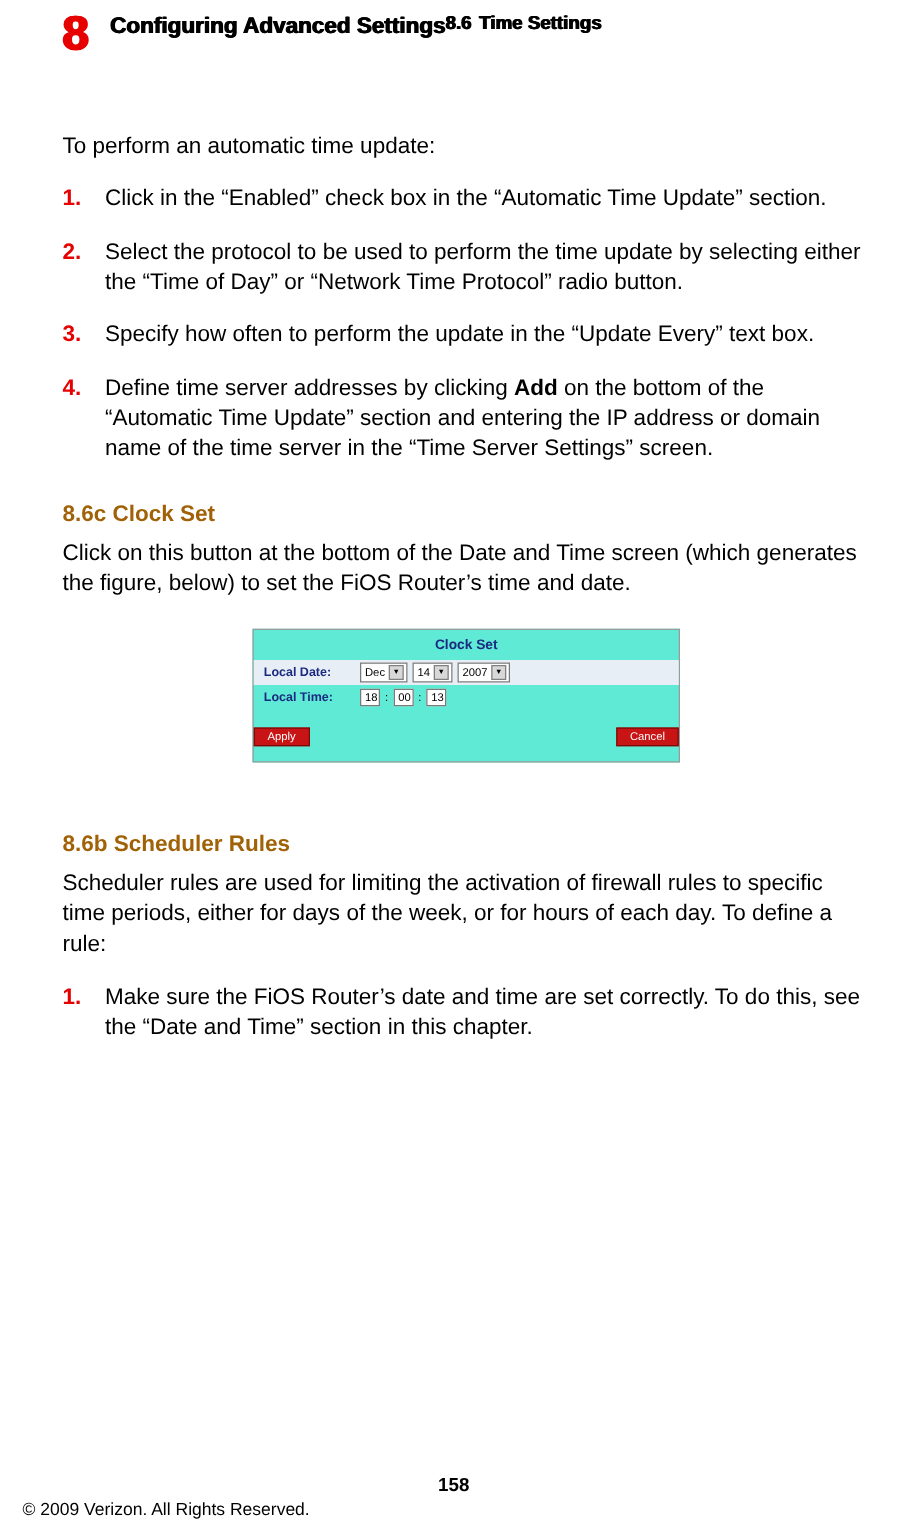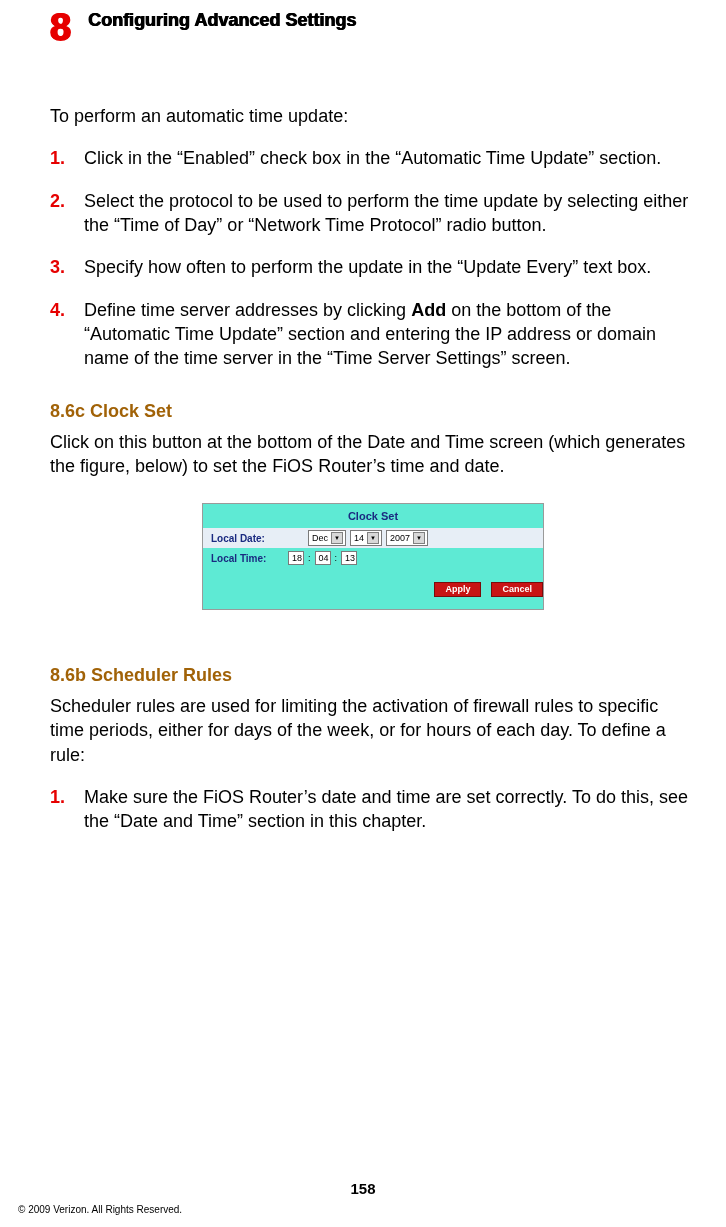--- a/index.html
+++ b/index.html
@@ -96,21 +96,21 @@
     font-weight: 700;
     color: #1a2a80;
     padding: 6px 0 6px 0;
     font-size: 11px;
   }
   .cs-row {
     display: flex;
     align-items: center;
     height: 20px;
   }
-  .cs-row.alt { background: #e7eef6; gap: 20px; }
+  .cs-row.alt { background: #e7eef6; }
   .cs-label {
     width: 85px;
     padding-left: 8px;
     font-weight: 700;
     color: #1a2a80;
     font-size: 10px;
     box-sizing: border-box;
   }
   .cs-cells {
     display: flex;
@@ -145,24 +145,23 @@
     width: 16px;
     font-size: 9px;
     display: inline-flex;
     align-items: center;
     padding: 0 3px;
     box-sizing: border-box;
   }
   .cs-colon { font-size: 9px; }
   .cs-btnrow {
     display: flex;
-    justify-content: flex-end;
+    justify-content: space-between;
     gap: 10px;
     margin-top: 14px;
-    font-weight: bold;
   }
   .cs-btn {
     background: #c81414;
     color: #fff;
     border: 1px solid #7a0b0b;
     font-size: 9px;
     padding: 2px 10px;
     line-height: 1;
   }
 
@@ -172,33 +171,36 @@
     left: 0;
     width: 726px;
     text-align: center;
     font-size: 15px;
     font-weight: 700;
   }
   .copyright {
     position: absolute;
     bottom: 12px;
     left: 18px;
-    font-size: 10px;
+    font-size: 14px;
     color: #000;
   }
 </style>
 </head>
 <body>
 
 <div class="page">
 
   <div class="header-row">
     <div class="big-8">8</div>
     <div class="hdr-titles">
       <div class="hdr-title1">Configuring Advanced Settings</div>
+      <div class="hdr-title2">
+        <span class="hdr-86">8.6</span><span>Time Settings</span>
+      </div>
     </div>
   </div>
 
   <p class="body-text">To perform an automatic time update:</p>
 
   <ol class="steps">
     <li>
       <span class="num">1.</span>
       <span class="step-text">Click in the “Enabled” check box in the “Automatic Time Update” section.</span>
     </li>
@@ -237,21 +239,21 @@
               <span>2007</span>
               <span class="caret">▼</span>
             </span>
         </div>
       </div>
       <div class="cs-row">
         <div class="cs-label">Local Time:</div>
         <div class="cs-cells">
           <span class="cs-inp">18</span>
           <span class="cs-colon">:</span>
-          <span class="cs-inp">04</span>
+          <span class="cs-inp">00</span>
           <span class="cs-colon">:</span>
           <span class="cs-inp">13</span>
         </div>
       </div>
       <div class="cs-btnrow">
         <span class="cs-btn">Apply</span>
         <span class="cs-btn">Cancel</span>
       </div>
     </div>
   </div>

